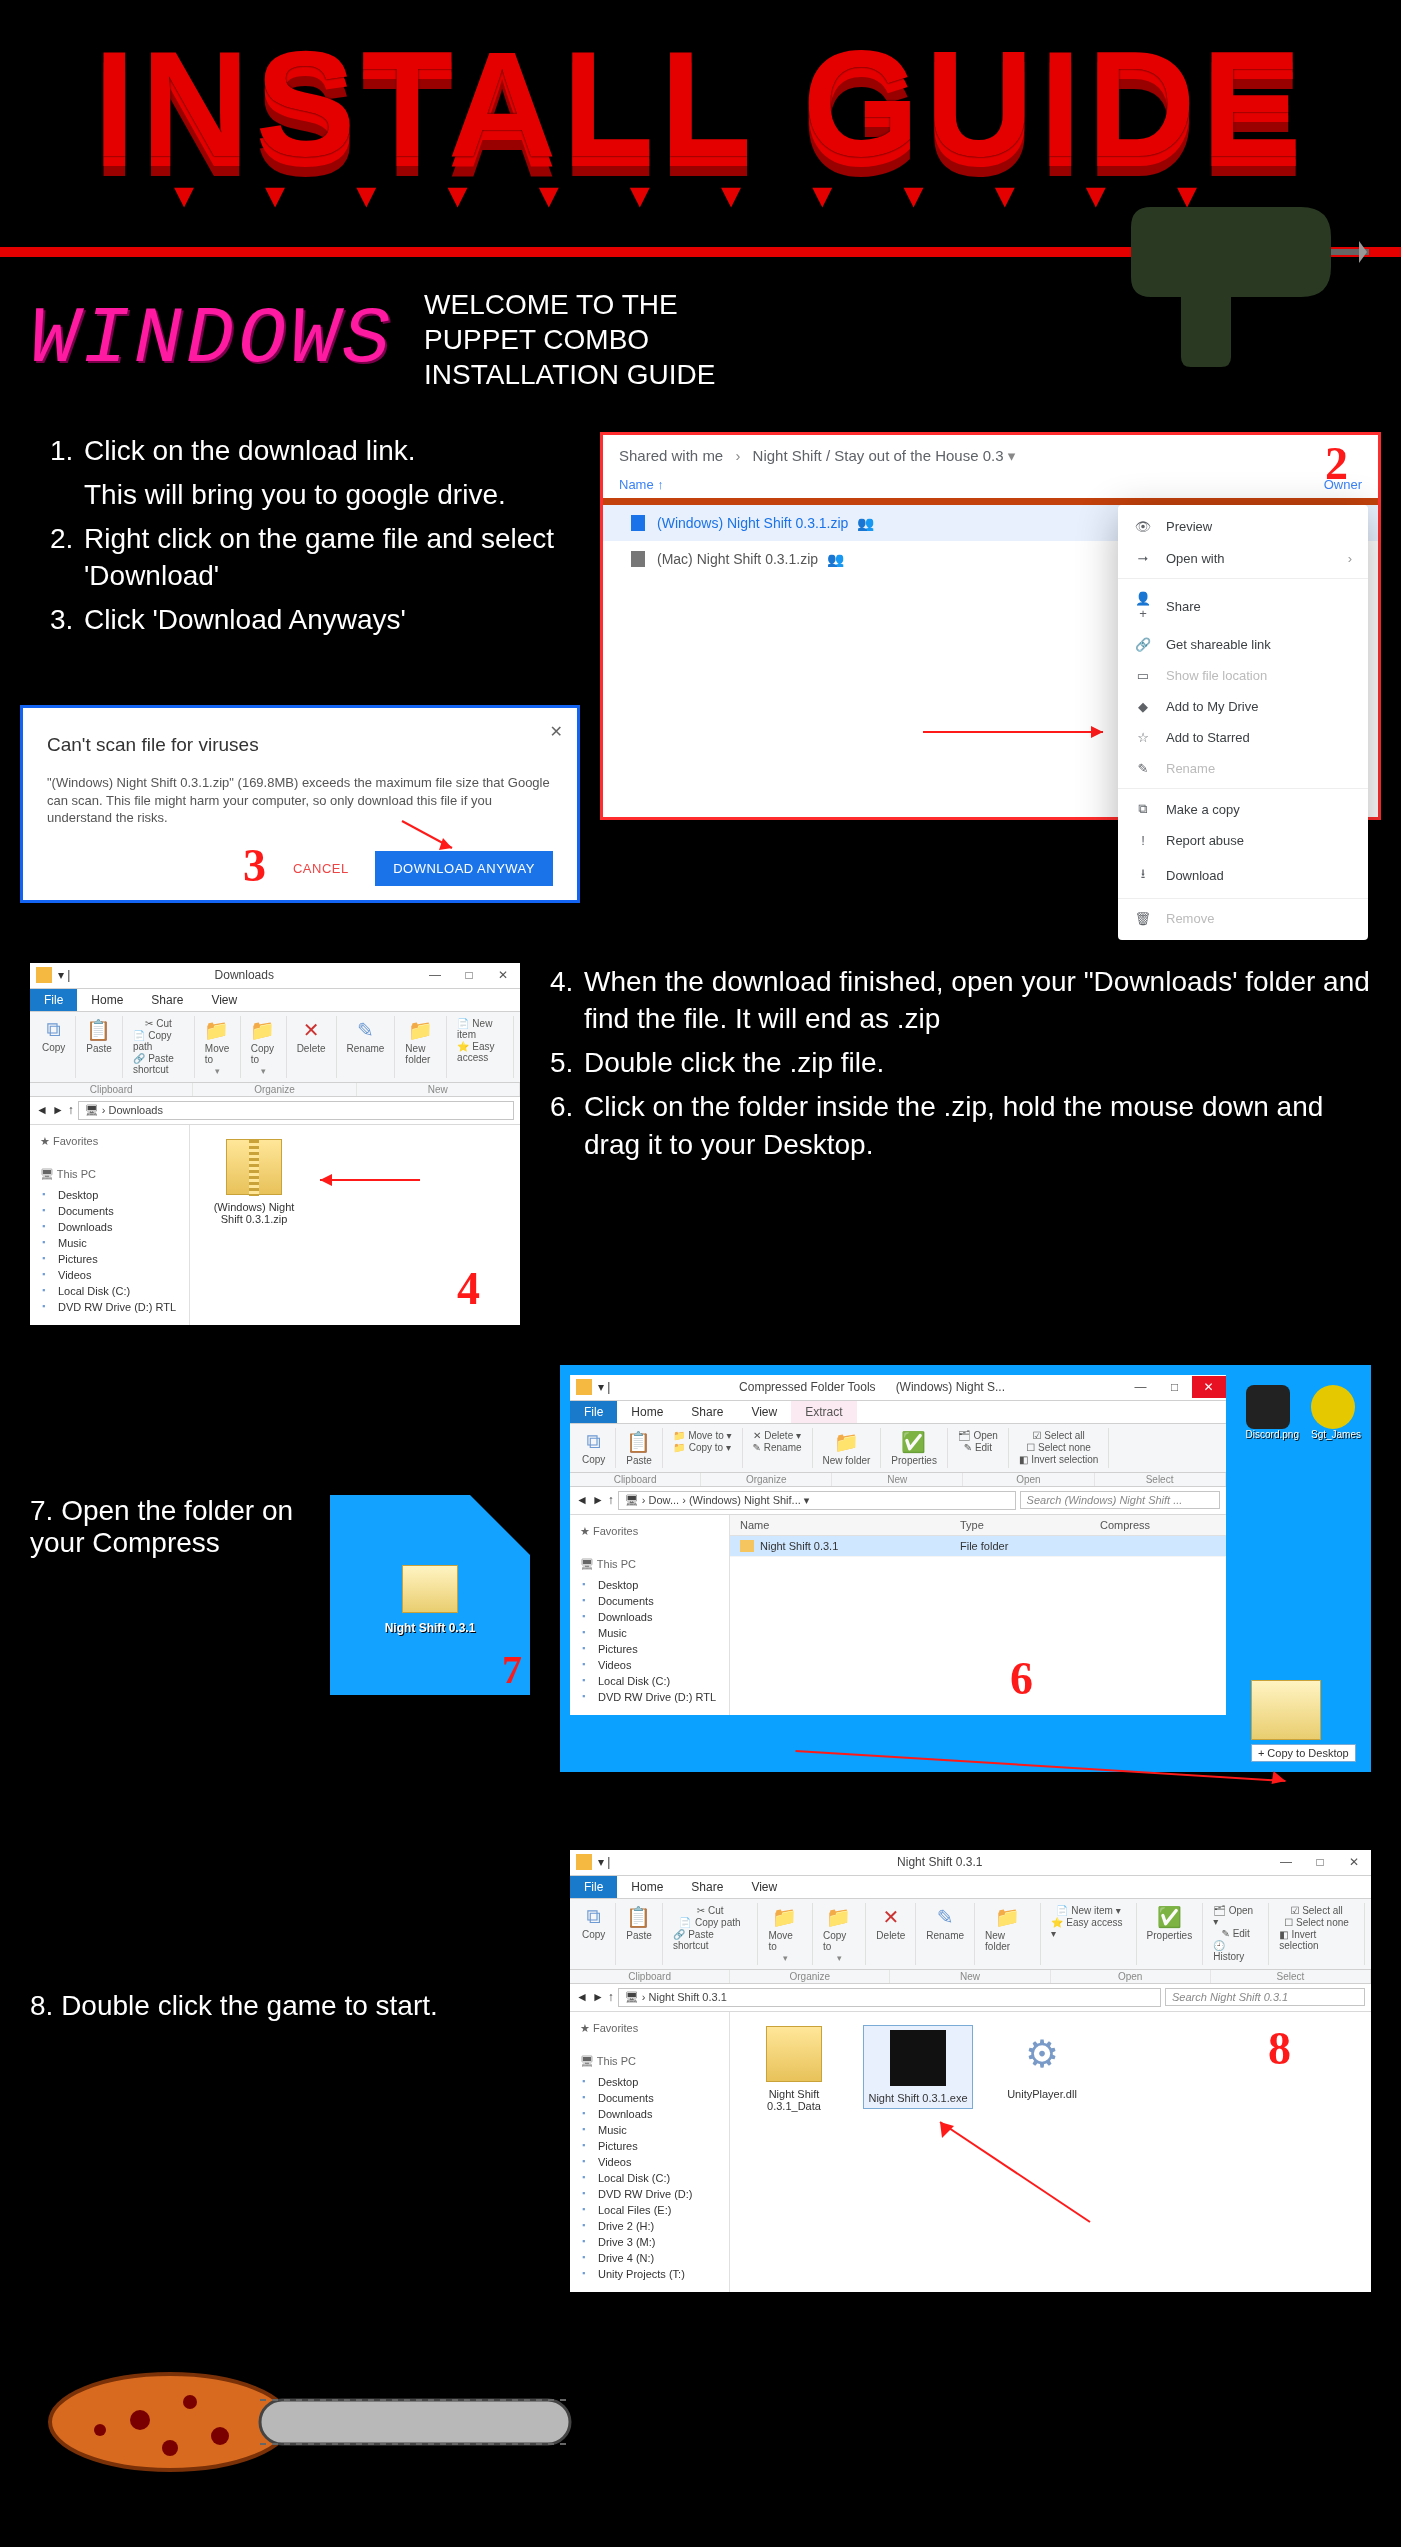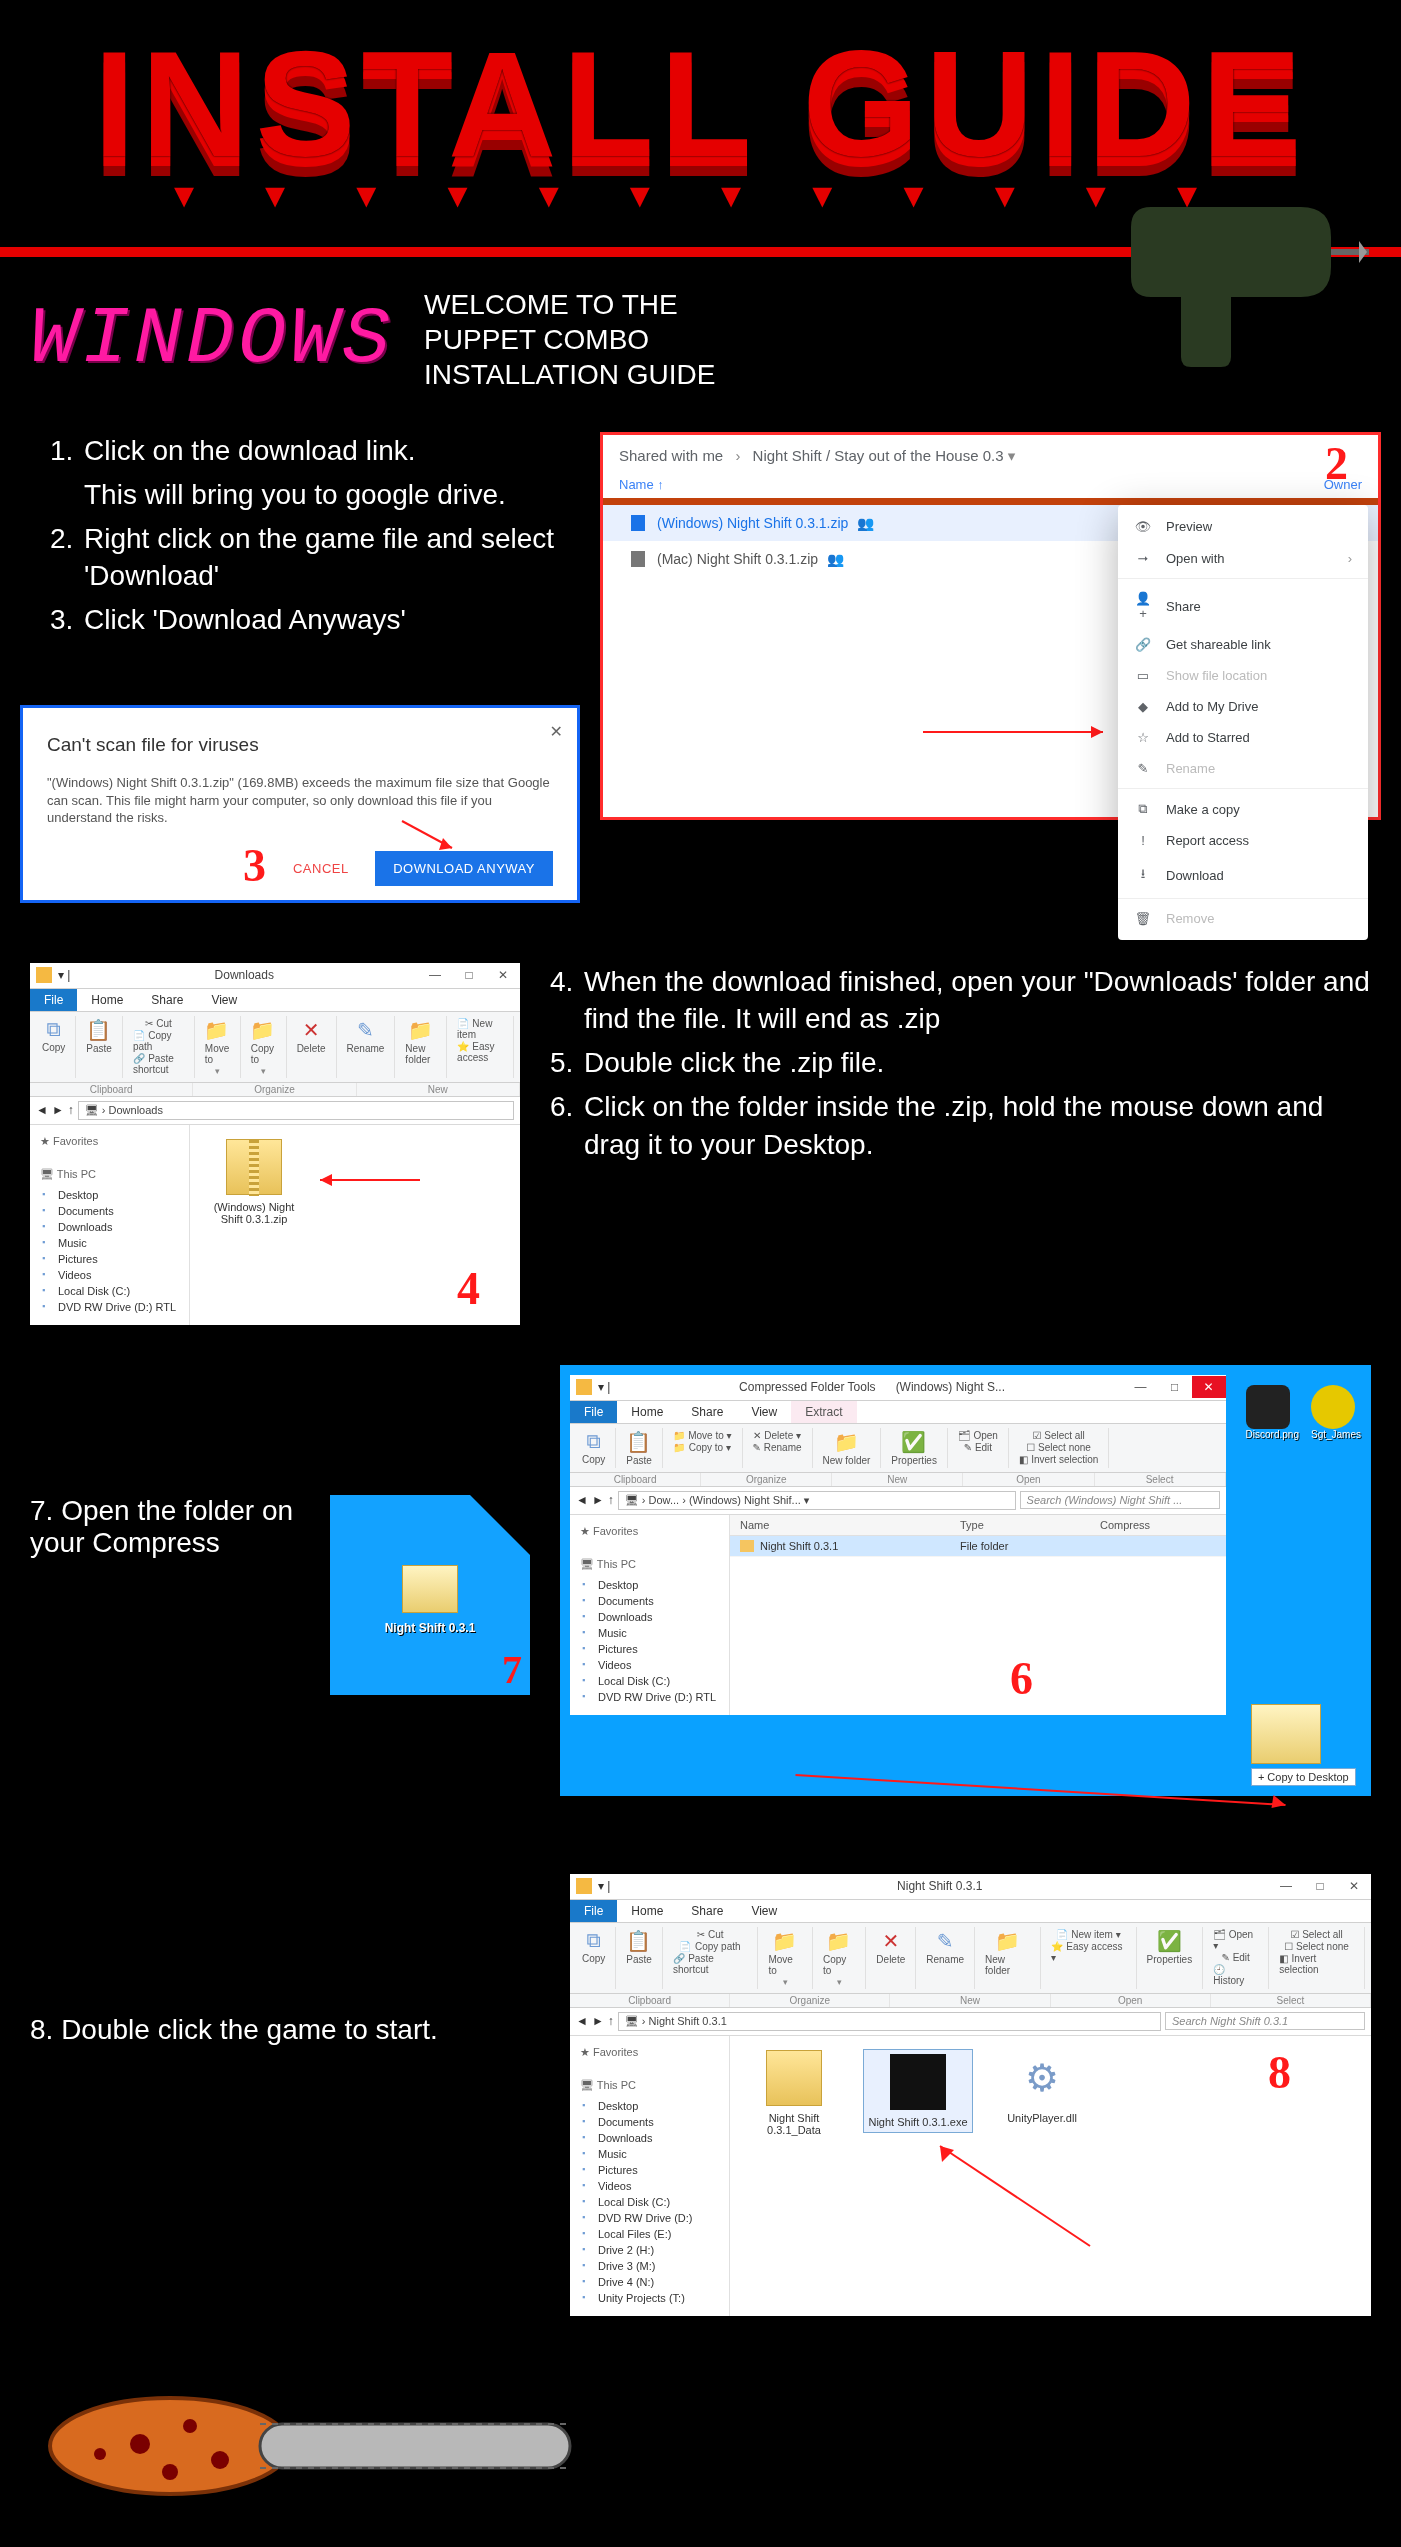--- a/index.html
+++ b/index.html
@@ -122,21 +122,21 @@
   .thumb7 { width:200px; height:200px; background:#13a2ff; position:relative; margin-top:130px; }
   .thumb7 .tri { position:absolute; right:0; top:0; width:0; height:0; border-left:60px solid transparent; border-top:60px solid #000; }
   .thumb7 .fold { width:56px; height:48px; background:linear-gradient(#fff4c2,#e9cd6f); margin:70px auto 8px; border:1px solid #c9a23a; }
   .thumb7 .lbl { text-align:center; color:#fff; font-size:12px; font-weight:700; text-shadow:1px 1px 0 #000; }
   .thumb7 .red-num { right:8px; bottom:2px; font-size:40px; }
 
   .exp6wrap { flex:1; }
   .exp6 { position:relative; }
   .desk { background:#0aa1ff; padding:10px; display:flex; align-items:flex-start; }
   .desk .exp { flex:1; margin-right:20px; }
-  .desk .dicons { display:flex; flex-direction:column; gap:104px; align-items:center; padding-top:10px; }
+  .desk .dicons { display:flex; flex-direction:column; gap:80px; align-items:center; padding-top:10px; }
   .desk .dest-fold { width:70px; height:60px; background:linear-gradient(#fff4c2,#e9cd6f); border:1px solid #c9a23a; margin-top:160px; }
   .desk .copy-tip { background:#fff; border:1px solid #7aaad6; color:#333; font-size:11px; padding:2px 6px; margin-top:4px; }
 
   .section-8 { display:flex; gap:40px; padding:60px 30px 0 30px; align-items:flex-start; }
   .step8 { color:#fff; font-size:28px; width:500px; padding-top:140px; }
   .exp8 { flex:1; }
 
   .chainsaw { padding:40px 30px 0 30px; }
   .chainsaw svg { width:560px; height:160px; }
 
@@ -281,21 +281,21 @@
             <span class="ic">✎</span>
             <span>Rename</span>
           </div>
         <hr>
         <div class="mi">
             <span class="ic">⧉</span>
             <span>Make a copy</span>
           </div>
         <div class="mi">
             <span class="ic">!</span>
-            <span>Report access</span>
+            <span>Report abuse</span>
           </div>
         <div class="mi">
             <span class="ic">⭳</span>
             <span>Download</span>
           </div>
         <hr>
         <div class="mi dis">
             <span class="ic">🗑</span>
             <span>Remove</span>
           </div>

